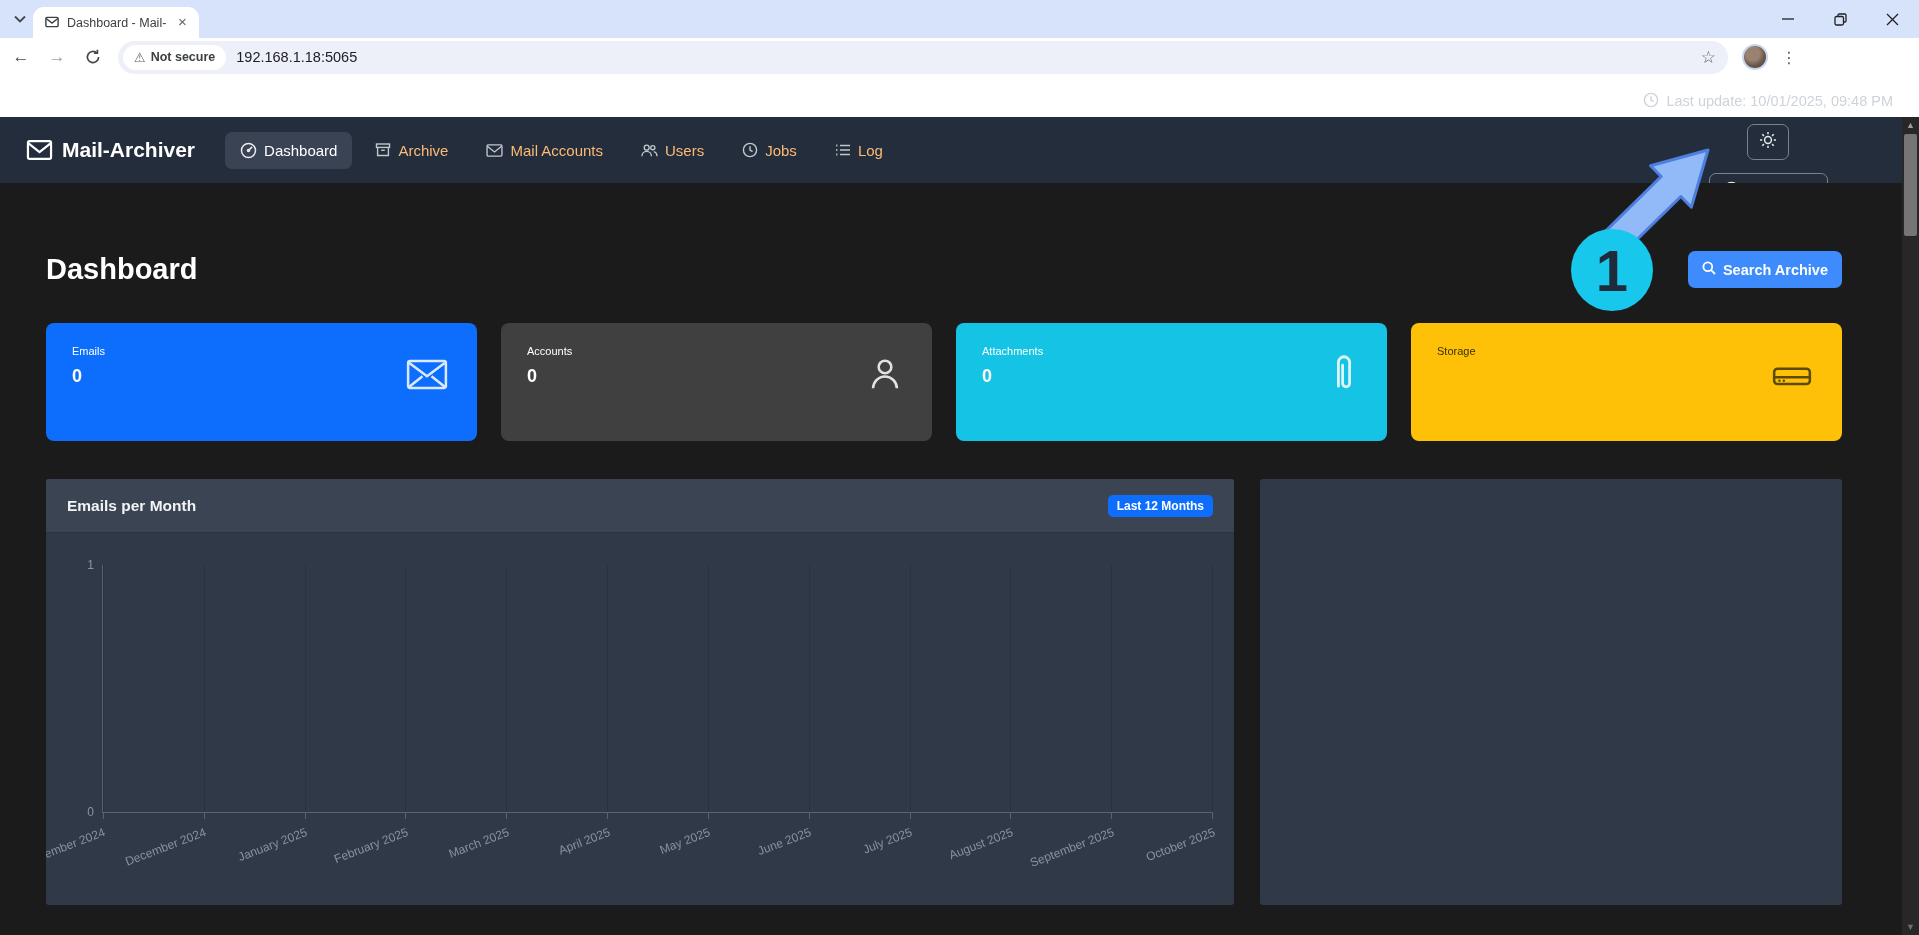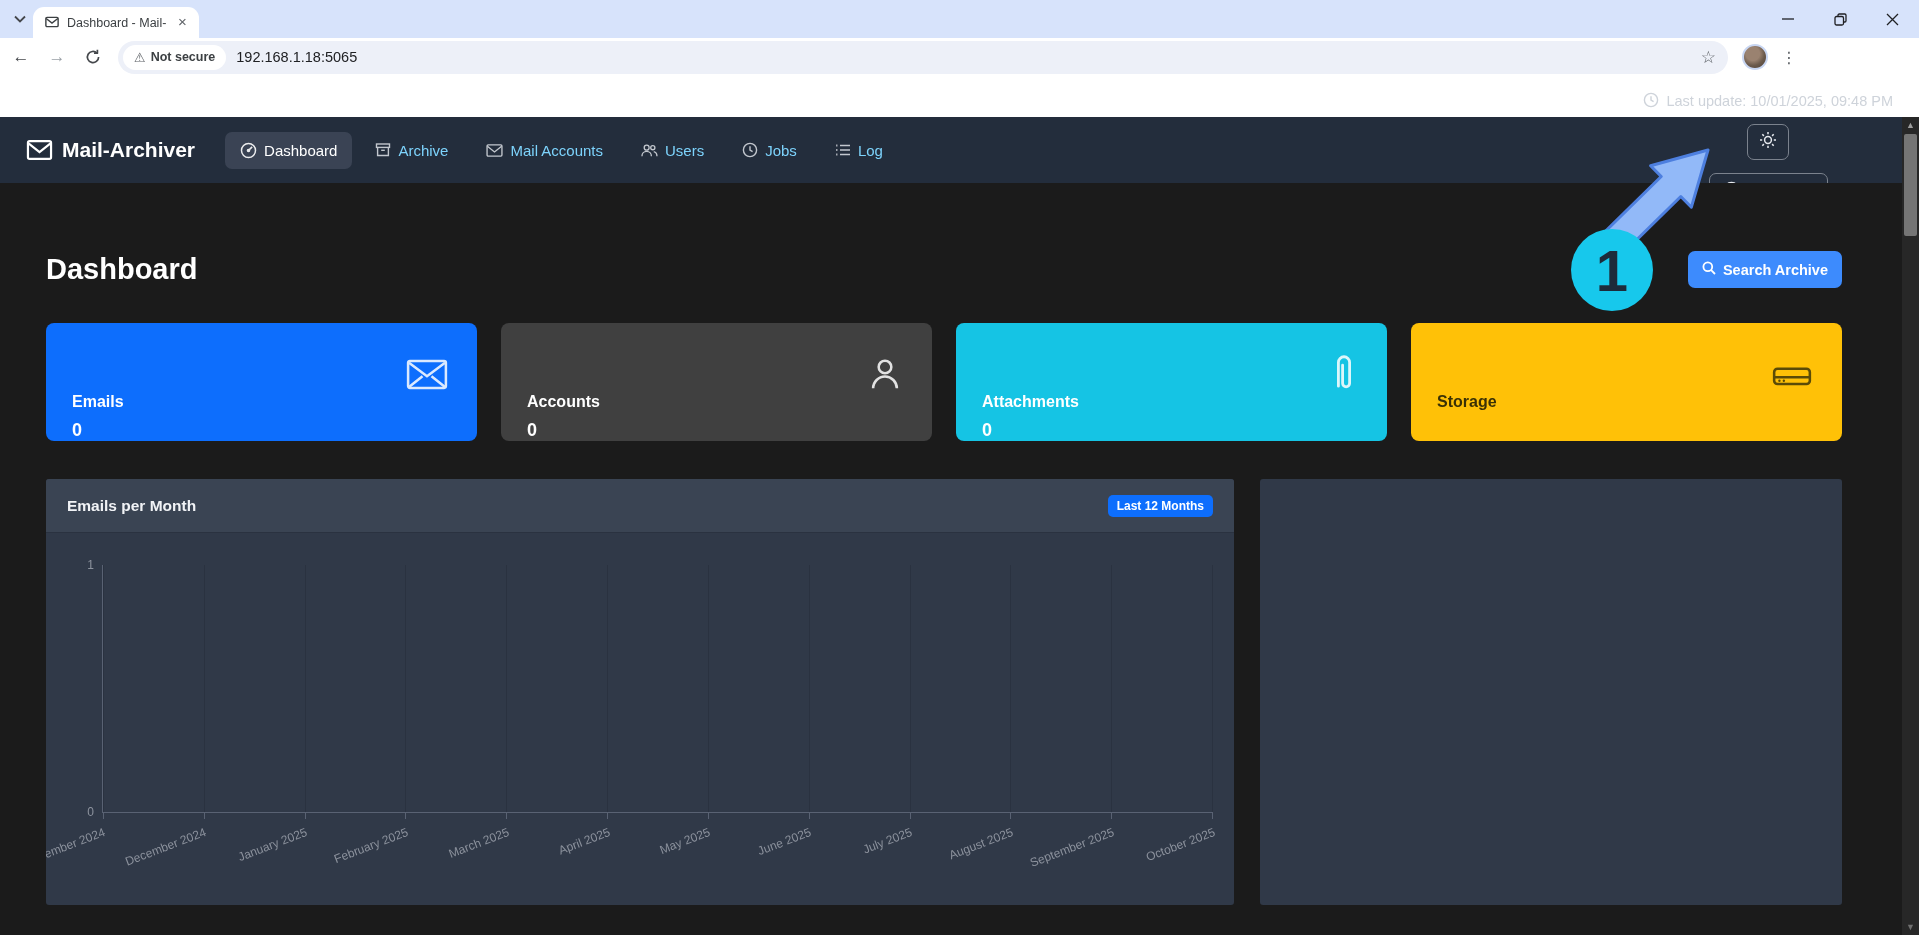--- a/index.html
+++ b/index.html
@@ -36,21 +36,21 @@
     border:2px solid #c8d6f2; }
   .kebab { margin-left:10px; margin-right:4px; color:#5f6368; font-size:16px; width:22px; text-align:center; letter-spacing:0; }
   .bookmarks-gap { position:absolute; top:76px; left:0; right:0; height:41px; background:#ffffff; }
 
   
   .app-navbar { position:absolute; top:117px; left:0; right:0; height:66px; background:#232d3c;
     display:flex; align-items:center; padding:0 26px; color:#e6e9ee; }
   .brand { display:flex; align-items:center; gap:9px; font-size:21px; font-weight:700; color:#fff; }
   .brand svg { display:block; }
   .nav-items { display:flex; align-items:center; margin-left:30px; gap:8px; }
-  .nav-item { display:flex; align-items:center; gap:7px; font-size:15px; color:#7dd3fc;
+  .nav-item { display:flex; align-items:center; gap:7px; font-size:15px; color:#fdba74;
     padding:10px 15px; border-radius:7px; white-space:nowrap; }
   .nav-item.active { background:#3a4354; color:#fff; }
   .nav-item svg { display:block; opacity:.9; }
   .navbar-right { margin-left:auto; display:flex; align-items:center; gap:13px;flex-direction:column; }
   .last-update { display:flex; align-items:center; gap:7px; font-size:14.5px; color:#ced3da; }
   .icon-btn { border:1px solid #7b828d; border-radius:7px; height:36px; display:flex; align-items:center;
     justify-content:center; color:#e6e9ee; background:transparent; }
   .theme-btn { width:42px; }
   .user-btn { padding:0 13px; gap:8px; font-weight:700; font-size:14.5px; }
   .caret { width:0; height:0; border-left:4.5px solid transparent; border-right:4.5px solid transparent;
@@ -58,21 +58,21 @@
 
   
   .app-content { position:absolute; top:183px; left:0; right:17px; bottom:0; background:#1b1b1b; }
   .title-row { position:absolute; top:68px; left:46px; right:60px; display:flex; align-items:center; justify-content:space-between; }
   .page-title { color:#fff; font-size:29px; font-weight:700; }
   .search-btn { background:#3d8bfd; color:#fff; border:none; border-radius:7px; height:37px;
     padding:0 14px; font-size:14.5px; font-weight:700; display:flex; align-items:center; gap:7px; }
 
   .cards-row { position:absolute; top:140px; left:46px; right:60px; height:118px; display:flex; gap:24px; }
   .stat-card { flex:1; border-radius:8px; padding:22px 26px; position:relative; color:#fff; }
-  .stat-label { font-size:16px; font-weight:700; margin-bottom:9px;margin-top:48px; }
+  .stat-label { font-size:11px; font-weight:400; margin-bottom:9px; }
   .stat-value { font-size:18px; font-weight:700; }
   .stat-icon { position:absolute; right:28px; top:50%; transform:translateY(-64%); opacity:.85; }
   .stat-card.dark-text { color:#3a3106; }
   .stat-card.dark-text .stat-icon { opacity:.9; }
 
   .panels-row { position:absolute; top:296px; left:46px; right:60px; height:426px; display:flex; gap:26px; }
   .panel { background:#303948; border-radius:3px; overflow:hidden; display:flex; flex-direction:column; }
   .panel-chart { flex:0 0 1188px; }
   .panel-senders { flex:1; }
   .panel-header { height:54px; background:#3a4453; display:flex; align-items:center; justify-content:space-between;

